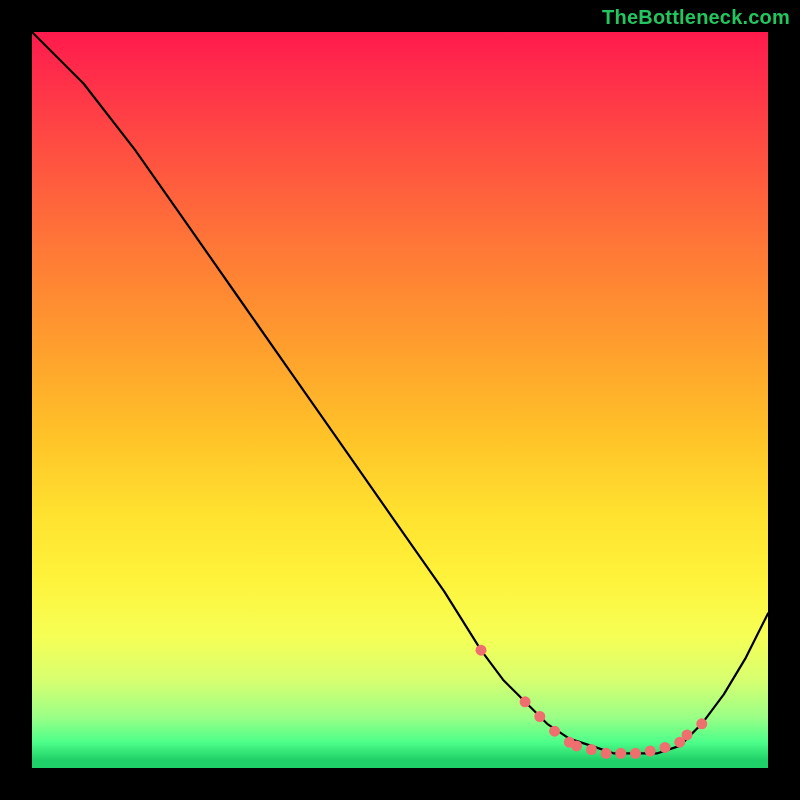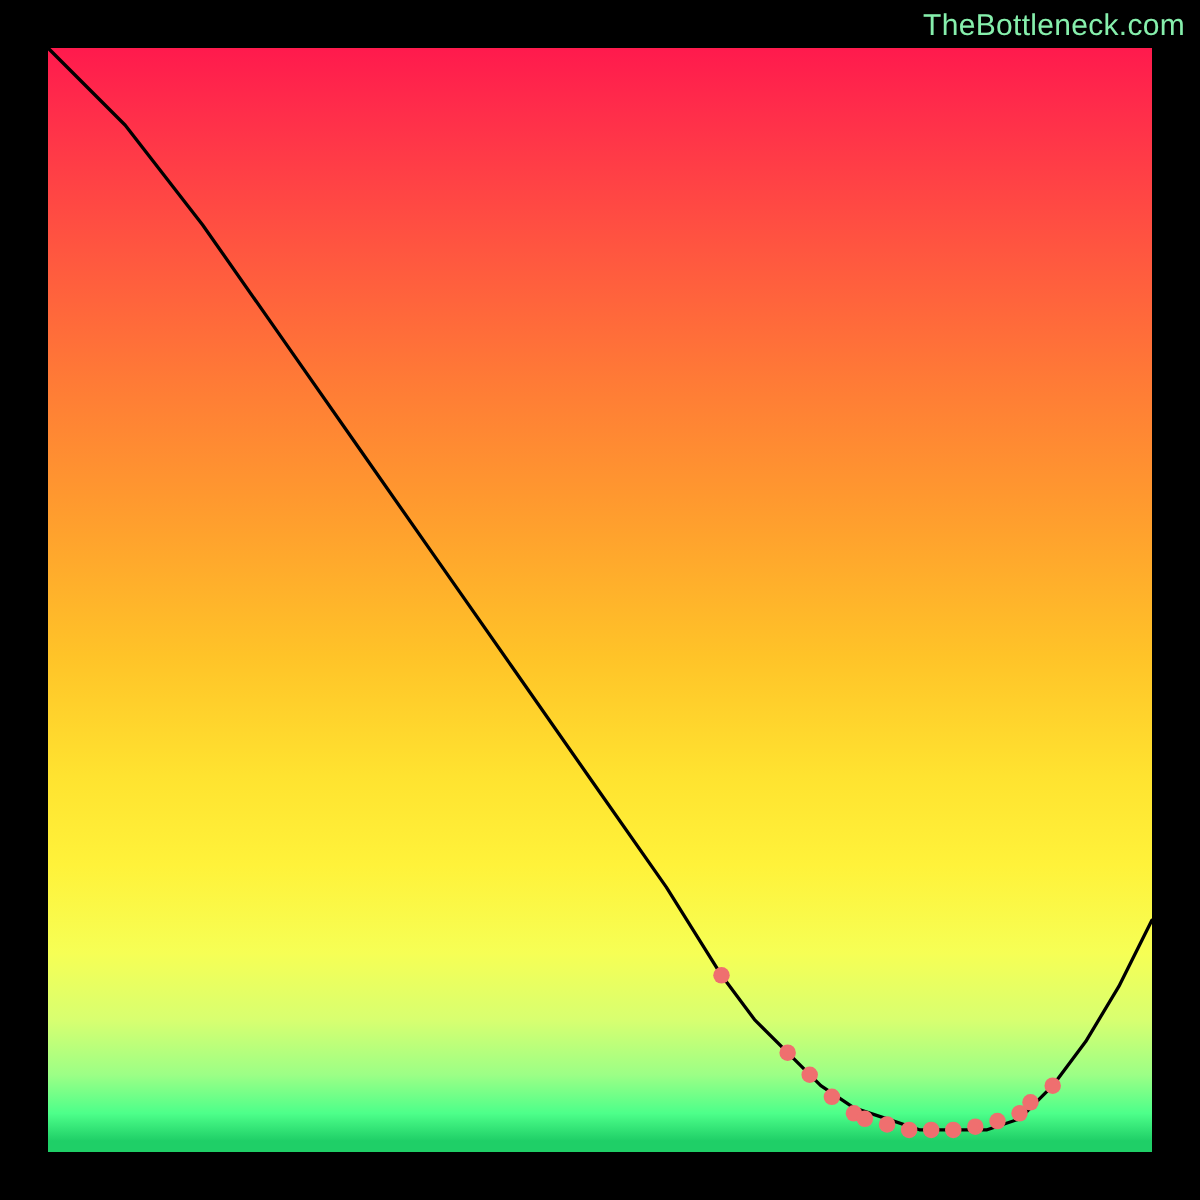--- a/index.html
+++ b/index.html
@@ -37,23 +37,23 @@
       #9cff86 93%,
       #4dff8a 96.5%,
       #1fcf67 99%,
       #1fcf67 100%
     );
   }
   .watermark {
     position: absolute;
     top: 6px;
     right: 10px;
-    color: #86efac;
+    color: #22c55e;
     font-size: 20px;
-    font-weight: 400;
+    font-weight: 700;
     letter-spacing: 0.2px;
     user-select: none;
   }
   svg.curve {
     position: absolute;
     left: 0;
     top: 0;
     width: 736px;
     height: 736px;
     overflow: visible;

